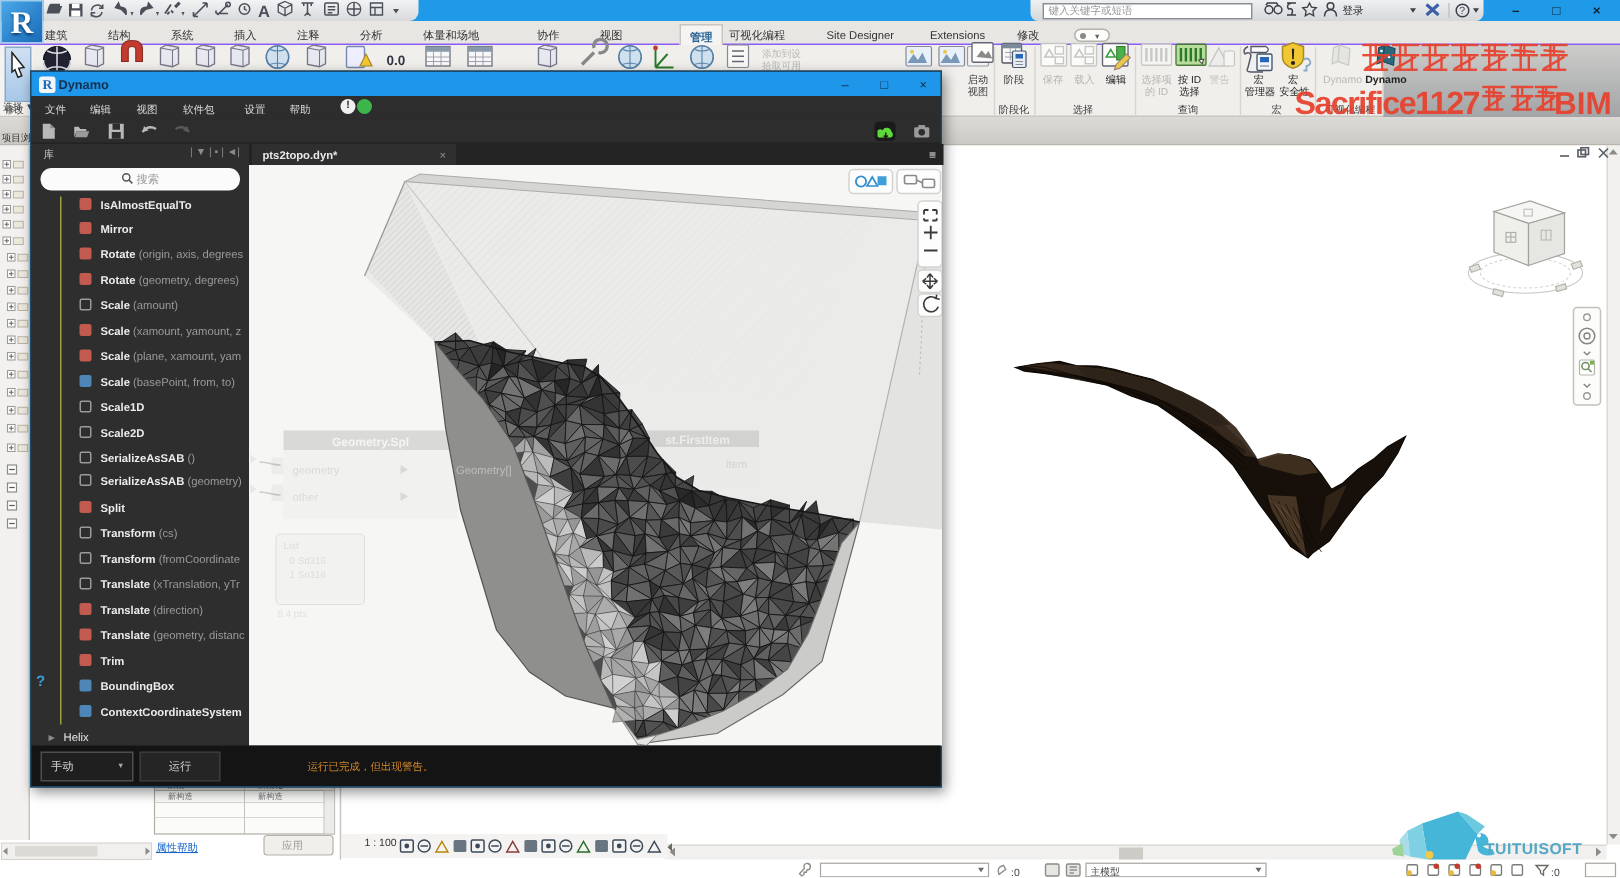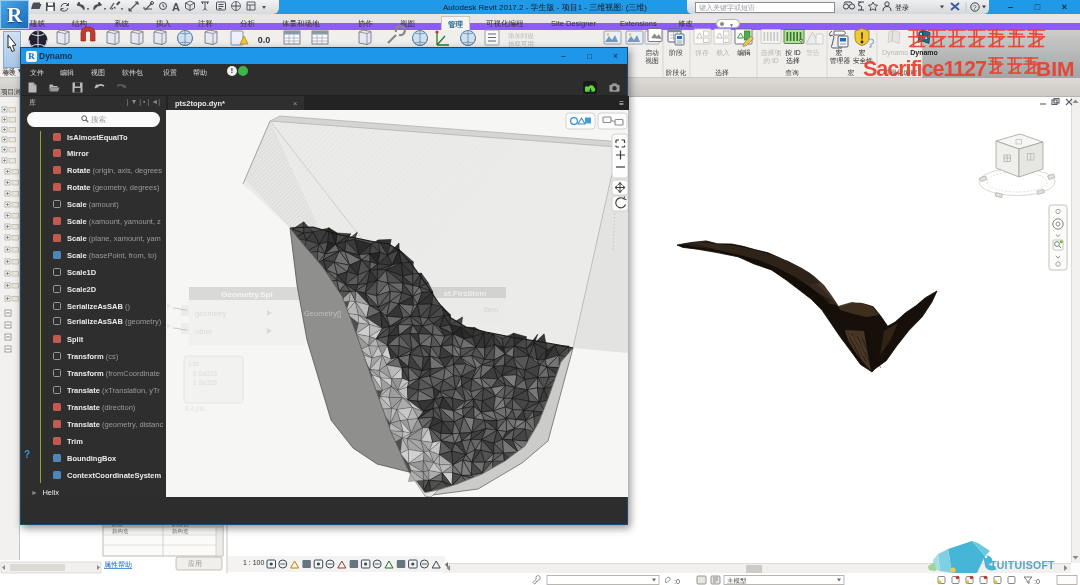--- a/index.html
+++ b/index.html
@@ -8,23 +8,23 @@
 
 #titlebar { left:0; top:0; width:1080px; height:14px; background:#1f9ae8; }
 #rlogo { left:0; top:0; width:29px; height:29px; background:linear-gradient(135deg,#4aa8e8,#1a6ab8); border:1px solid #9fccea; z-index:4; }
 #rlogo span { position:absolute; left:6px; top:2px; font-size:21px; font-weight:bold; color:#fff; font-family:"Liberation Serif",serif; text-shadow:0 1px 2px #0a3a66; }
 #qat { left:29px; top:0; width:250px; height:14px; background:linear-gradient(#f2f3f4,#d7d9dc); border-radius:0 0 6px 0; }
 #title-text { left:380px; top:2px; width:330px; font-size:8px; color:#1a1a22; text-align:center; }
 #searchwrap { left:687px; top:0; width:302px; height:14px; background:linear-gradient(#eef0f1,#d5d7da); border-radius:0 0 5px 5px; }
 #searchbox { position:absolute; left:8px; top:1.5px; width:140px; height:11px; background:#fff; border:1px solid #8a8d92; font-size:7px; color:#999; padding-left:3px; line-height:10px; }
 .winbtn { top:3px; width:9px; height:8px; color:#15232e; font-size:9px; line-height:8px; text-align:center; font-weight:bold; }
 
-#tabrow { left:0; top:14px; width:1080px; height:16px; background:#e8e6e3; border-bottom:7px solid #8b5cf6; }
+#tabrow { left:0; top:14px; width:1080px; height:16px; background:#e8e6e3; border-bottom:1px solid #8b5cf6; }
 .rtab { position:absolute; top:2px; height:14px; font-size:7.5px; color:#333; padding:3px 6px 0 6px; }
-.rtab.sel { background:#f5f4f2; border:1px solid #c8c5c0; border-bottom:none; color:#2a6496; font-weight:bold; }
+.rtab.sel { background:#f5f4f2; border:1px solid #c8c5c0; border-bottom:none; color:#2a6496; font-weight:bold;margin-left:12px; }
 
 #ribbon { left:0; top:30px; width:1080px; height:48px; background:#f0efec; border-bottom:1px solid #cac7c1; }
 #ribbonfade { left:922px; top:30px; width:158px; height:48px; background:linear-gradient(180deg,#ccccca,#a2a4a6); }
 #optionsbar { left:0; top:78px; width:1080px; height:19px; background:linear-gradient(#dcdad6,#cdcac5); border-bottom:1px solid #b8b5ae; }
 
 #modpanel { left:0; top:31px; width:22px; height:46px; background:#f4f3f0; }
 #modbtn { position:absolute; left:3px; top:0px; width:18px; height:37px; background:linear-gradient(#cfe0f2,#a8c8e8); border:1px solid #88aacc; }
 #modlabel { position:absolute; left:3px; top:38px; font-size:6.5px; color:#444; }
 #sellabel { left:2px; top:67px; font-size:6.5px; color:#444; z-index:2; }
 
@@ -67,21 +67,20 @@
 #runmsg { position:absolute; left:184px; top:9px; color:#d28b2a; font-size:7px; }
 .ticon { position:absolute; top:3px; width:11px; height:11px; }
 </style></head>
 <body>
 <div id="app">
   <div class="abs" id="titlebar"></div>
   <div class="abs" id="qat"></div>
   <div class="abs" id="rlogo">
       <span>R</span>
     </div>
-  <div class="abs" id="title-text">Autodesk Revit 2017.2 - 学生版 - 项目1 - 三维视图: (三维)</div>
   <div class="abs" id="searchwrap">
       <div id="searchbox">键入关键字或短语</div>
     </div>
   <div class="abs winbtn" style="left:1006px">–</div>
   <div class="abs winbtn" style="left:1033px">□</div>
   <div class="abs winbtn" style="left:1060px">×</div>
   <div class="abs" id="tabrow">
     <span class="rtab" style="left:24px">建筑</span>
     <span class="rtab" style="left:66px">结构</span>
     <span class="rtab" style="left:108px">系统</span>
@@ -1383,13 +1382,18 @@
 <path d="M450 45 l9 0 M454.5 40.5 l0 9"></path>
 <path d="M450 57 l9 0"></path>
 </g>
 <rect x="446" y="70" width="16" height="15" rx="3" fill="#fdfdfd" stroke="#d2d2d0"></rect>
 <path d="M454 72.5 l0 10 M449 77.5 l10 0 M454 72.5 l-2 2.5 M454 72.5 l2 2.5 M454 82.5 l-2 -2.5 M454 82.5 l2 -2.5 M449 77.5 l2.5 -2 M449 77.5 l2.5 2 M459 77.5 l-2.5 -2 M459 77.5 l-2.5 2" stroke="#3a3a3a" stroke-width="1" fill="none"></path>
 <rect x="446" y="86" width="16" height="15" rx="3" fill="#fdfdfd" stroke="#d2d2d0"></rect>
 <path d="M458 89 a5 5 0 1 0 1.5 5.5 M458 89 l0.5 -2.5 M458 89 l2.5 0.5" stroke="#3a3a3a" stroke-width="1.1" fill="none"></path>
 </g>
 </svg>
       </div>
+    <div id="dynfoot">
+      <div id="runbox">手动<span style="position:absolute;right:5px;top:6px;font-size:5px;color:#aaa">▼</span></div>
+      <div id="runbtn">运行</div>
+      <div id="runmsg">运行已完成，但出现警告。</div>
+    </div>
   </div>
 </div>
 </body></html>

